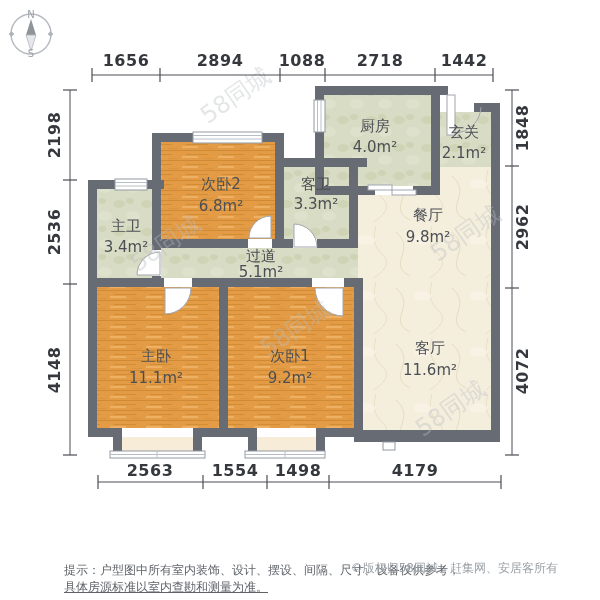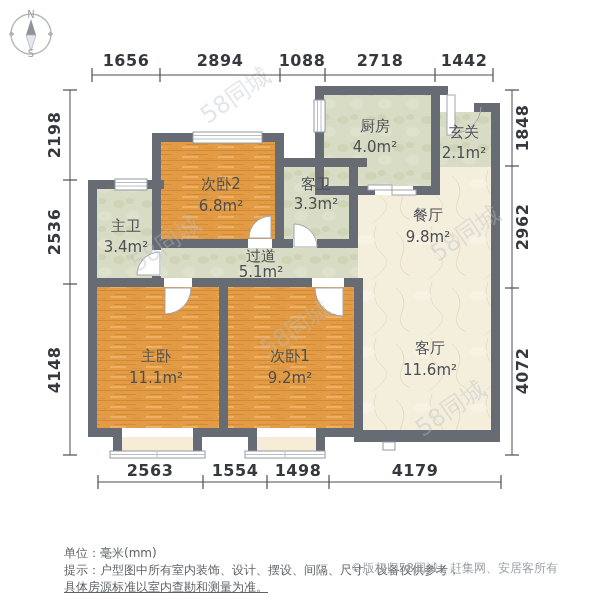--- a/index.html
+++ b/index.html
@@ -242,18 +242,17 @@
     <polygon points="31,19 36,35 26,35" fill="#8f949b"></polygon>
     <polygon points="31,51 36,35 26,35" fill="#e6e8eb" stroke="#aeb3ba" stroke-width="0.8"></polygon>
     <rect x="9.5" y="32" width="4" height="4" transform="rotate(45 11.5 34)" fill="#aeb3ba"></rect>
     <rect x="48.5" y="32" width="4" height="4" transform="rotate(45 50.5 34)" fill="#aeb3ba"></rect>
     <text class="compass-letter" x="31" y="18">N</text>
     <text class="compass-letter" x="31" y="57">S</text>
   </g>
 </svg>
 
 
-<div class="footer" style="top:545px;">单位：毫米(mm)</div>
 <div class="footer" style="top:562px;">提示：户型图中所有室内装饰、设计、摆设、间隔、尺寸、设备仅供参考，</div>
 <div class="footer" style="top:579px;text-decoration:underline;">具体房源标准以室内查勘和测量为准。</div>
 <div class="copyright">©版权归58同城、赶集网、安居客所有</div>
 
 </div>
 
 </body></html>

